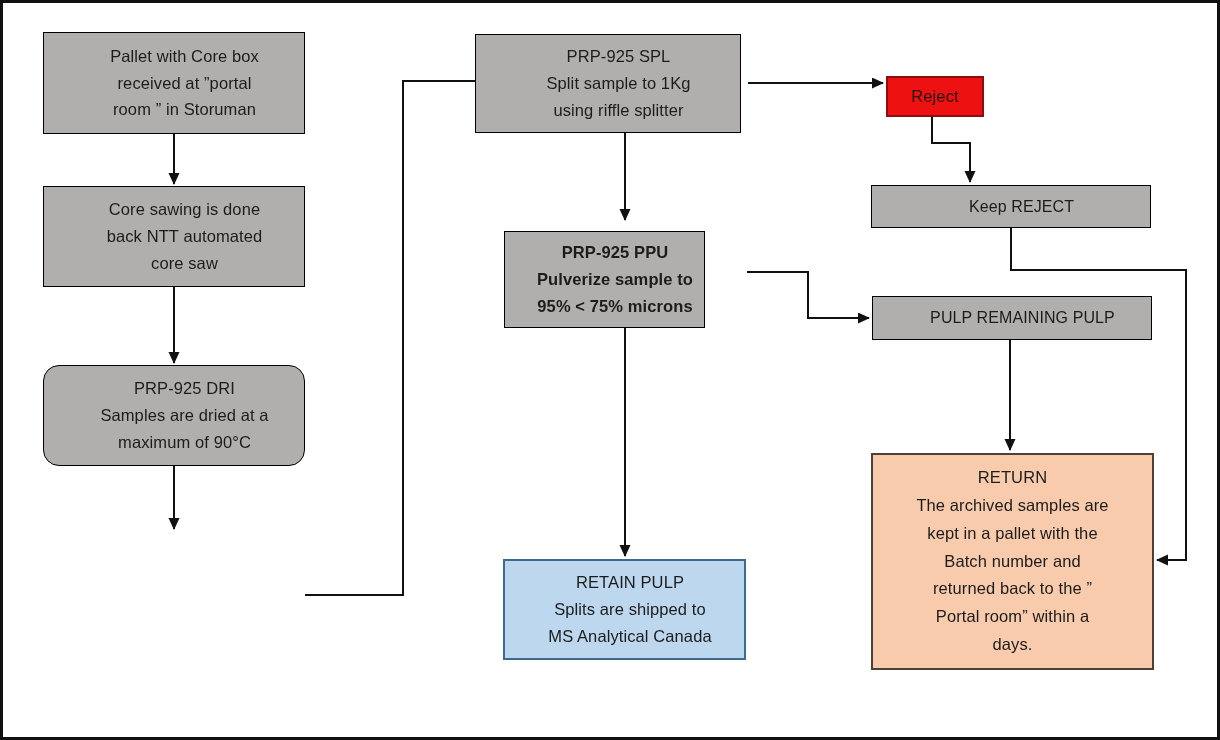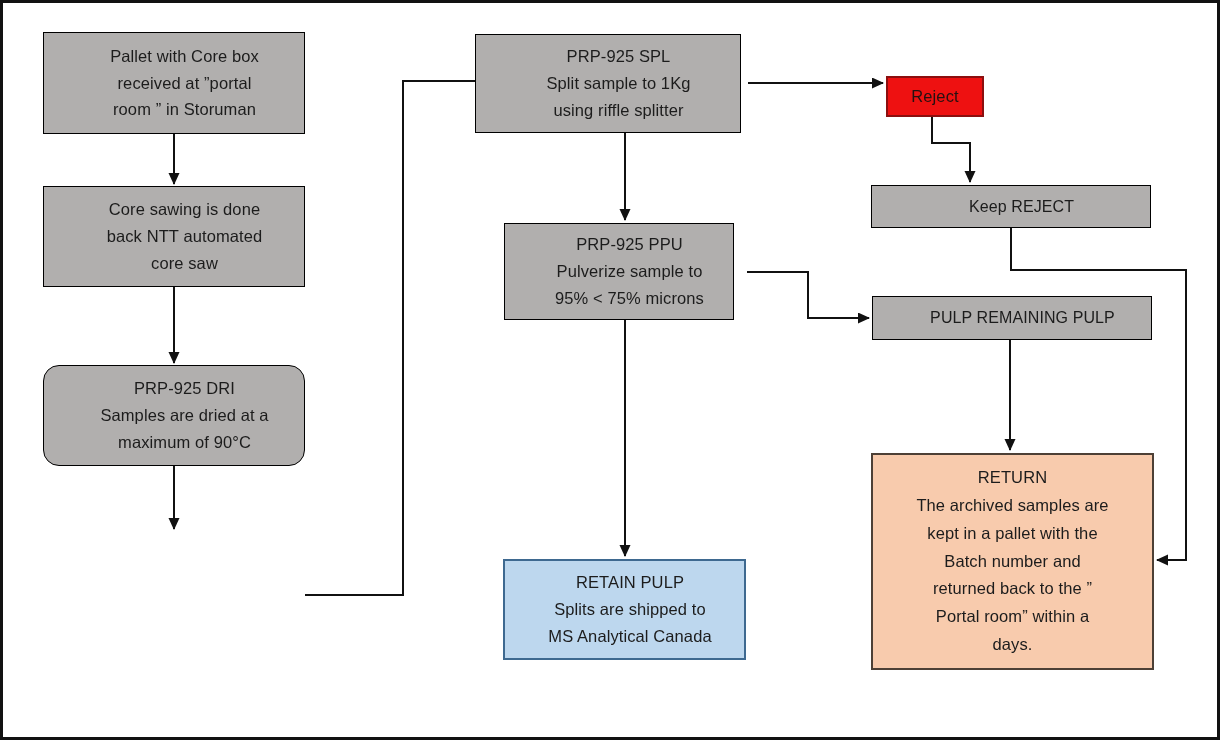--- a/index.html
+++ b/index.html
@@ -98,21 +98,21 @@
 
   <div class="node gray" style="left:40px; top:362px; width:262px; height:101px;border-radius:16px;">PRP-925 DRI
 Samples are dried at a
 maximum of 90°C</div>
 
 
   <div class="node gray" style="left:472px; top:31px; width:266px; height:99px;">PRP-925 SPL
 Split sample to 1Kg
 using riffle splitter</div>
 
-  <div class="node gray" style="left:501px; top:220px; width:230px; height:97px;">PRP-925 PPU
+  <div class="node gray" style="left:501px; top:228px; width:201px; height:97px;font-weight:bold;">PRP-925 PPU
 Pulverize sample to
 95% &lt; 75% microns</div>
 
   <div class="node blue" style="left:500px; top:556px; width:243px; height:101px;padding-left:11px;">RETAIN PULP
 Splits are shipped to
 MS Analytical Canada</div>
 
   <div class="node red" style="left:883px; top:61px; width:98px; height:41px;margin-top:12px;">Reject</div>
 
   <div class="node gray small" style="left:868px; top:182px; width:280px; height:43px;">Keep REJECT</div>

